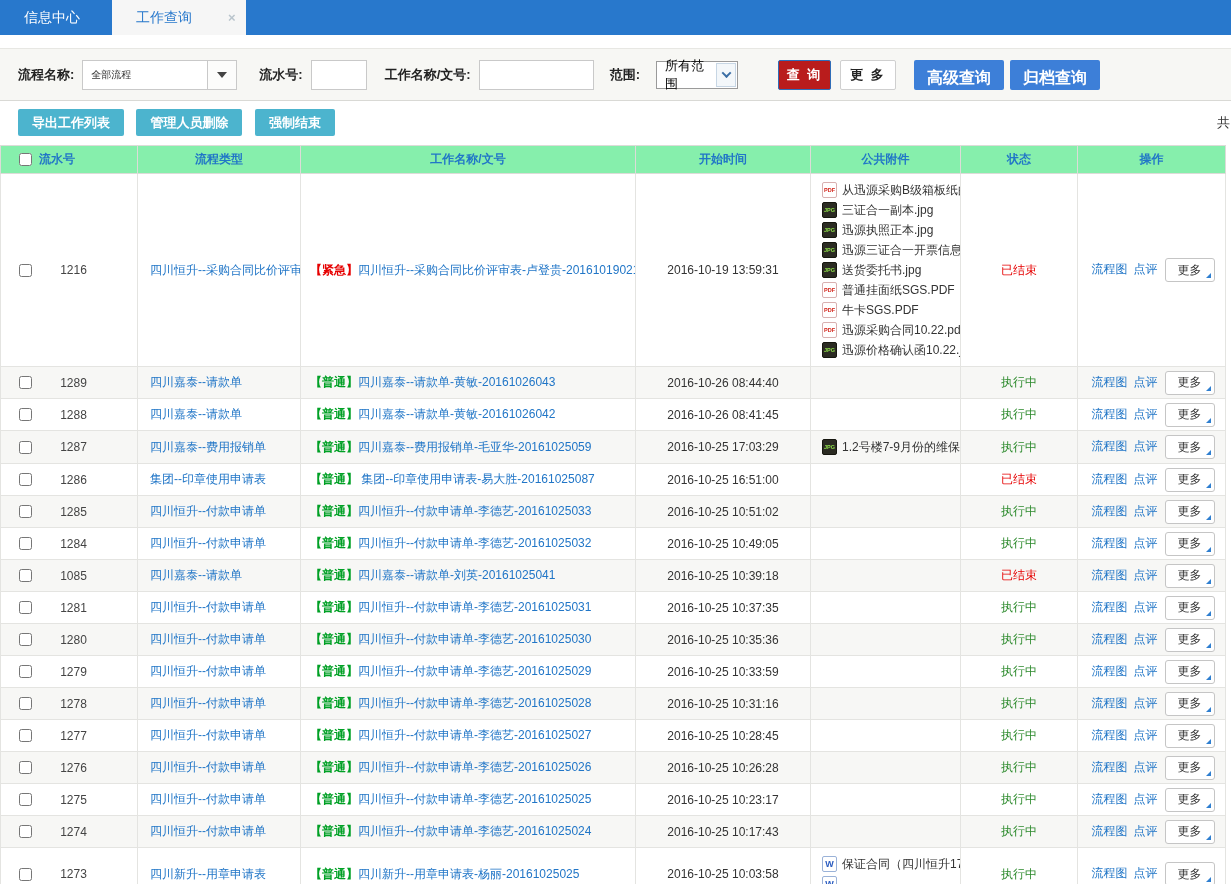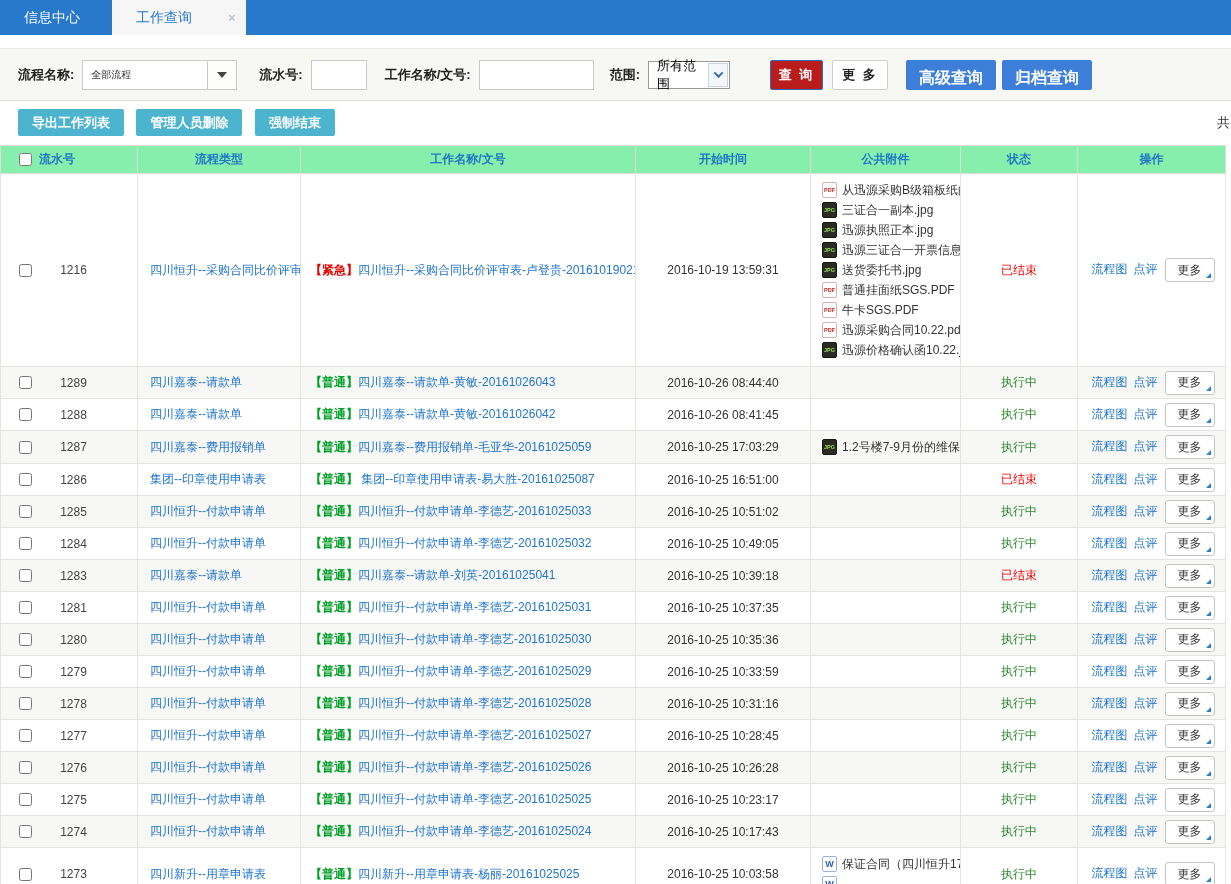--- a/index.html
+++ b/index.html
@@ -23,21 +23,21 @@
     font-family:inherit; }
   .combo .ipt { width:125px; border-right:none; }
   .combo-btn { width:30px; height:30px; border:1px solid #c9c9c9; background:#fcfcfb;
     display:flex; align-items:center; justify-content:center; cursor:pointer; }
   .caret-down { width:0; height:0; border-left:5px solid transparent; border-right:5px solid transparent;
     border-top:6px solid #444; }
   .ipt.serial { width:56px; margin-left:8px; }
   .ipt.workname { width:115px; margin-left:8px; }
   .ml22{margin-left:22px;} .ml18{margin-left:18px;} .ml16{margin-left:16px;}
   .selectbox { display:flex; align-items:center; height:28px; border:1px solid #9a9a9a; background:#fff;
-    margin-left:8px; padding-left:8px; width:82px; justify-content:space-between; cursor:pointer; }
+    margin-left:16px; padding-left:8px; width:82px; justify-content:space-between; cursor:pointer; }
   .sel-arrow { width:20px; height:24px; margin-right:1px; display:flex; align-items:center; justify-content:center;
     border:1px solid #c7d6e4; background:#f3f7fa; }
   .chev { width:7px; height:7px; border-right:2px solid #3a6ea5; border-bottom:2px solid #3a6ea5;
     transform:rotate(45deg) translate(-1px,-1px); }
   .btn { cursor:pointer; font-family:inherit; border-radius:2px; font-weight:bold; }
   .btn-search { margin-left:40px; width:53px; height:30px; background:#b91c1c; color:#fff;
     border:1px solid #2f6db8; font-size:13px; letter-spacing:2px; }
   .btn-plain { margin-left:9px; width:56px; height:30px; background:#fff; color:#222;
     border:1px solid #cfcfcf; font-size:13px; letter-spacing:2px; }
   .btn-blue { height:30px; padding:8px 13px; background:var(--button-blue); color:#fff; border:none; font-size:16px; }
@@ -308,21 +308,21 @@
         <td class="c-att"></td>
         <td class="c-status"><span class="st-running">执行中</span></td>
         <td class="c-ops"><a href="#" class="lnk op">流程图</a><a href="#" class="lnk op">点评</a><button class="more-btn">
             <span>更多</span>
           </button></td>
       </tr>
       <tr class="stripe">
         <td>
           <div class="idwrap">
             <input type="checkbox" style="">
-            <span>1283</span>
+            <span>1085</span>
           </div>
         </td>
         <td class="c-type"><a href="#" class="lnk">四川嘉泰--请款单</a></td>
         <td class="c-name"><span class="pr-normal">【普通】</span><a href="#" class="lnk">四川嘉泰--请款单-刘英-20161025041</a></td>
         <td class="c-time">2016-10-25 10:39:18</td>
         <td class="c-att"></td>
         <td class="c-status"><span class="st-ended">已结束</span></td>
         <td class="c-ops"><a href="#" class="lnk op">流程图</a><a href="#" class="lnk op">点评</a><button class="more-btn">
             <span>更多</span>
           </button></td>

